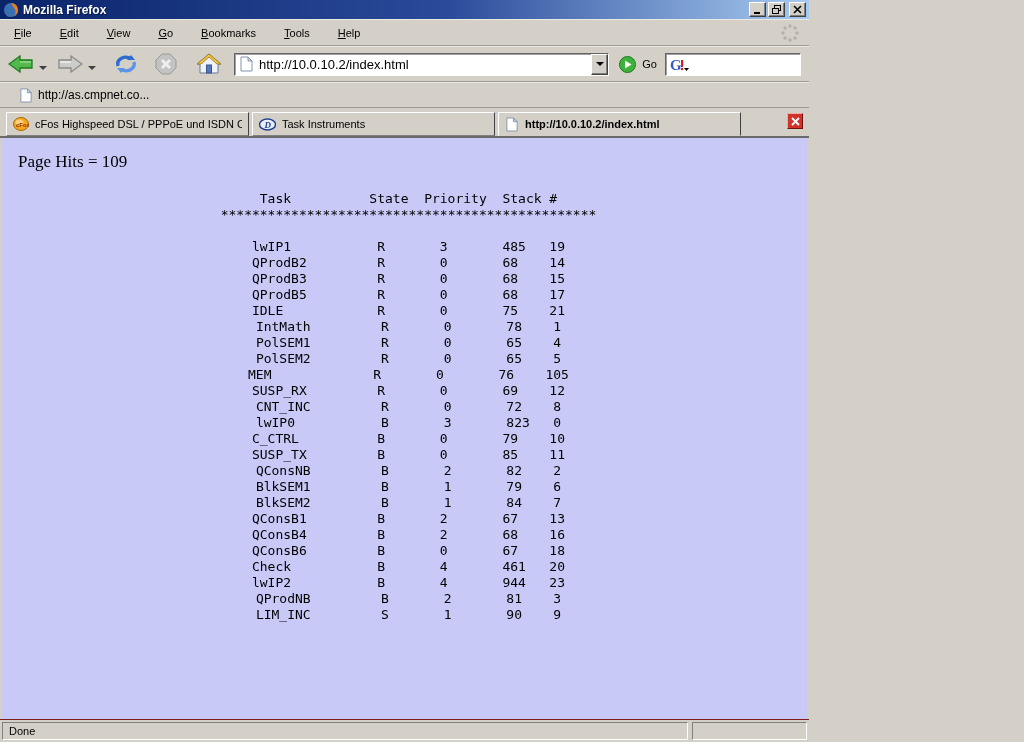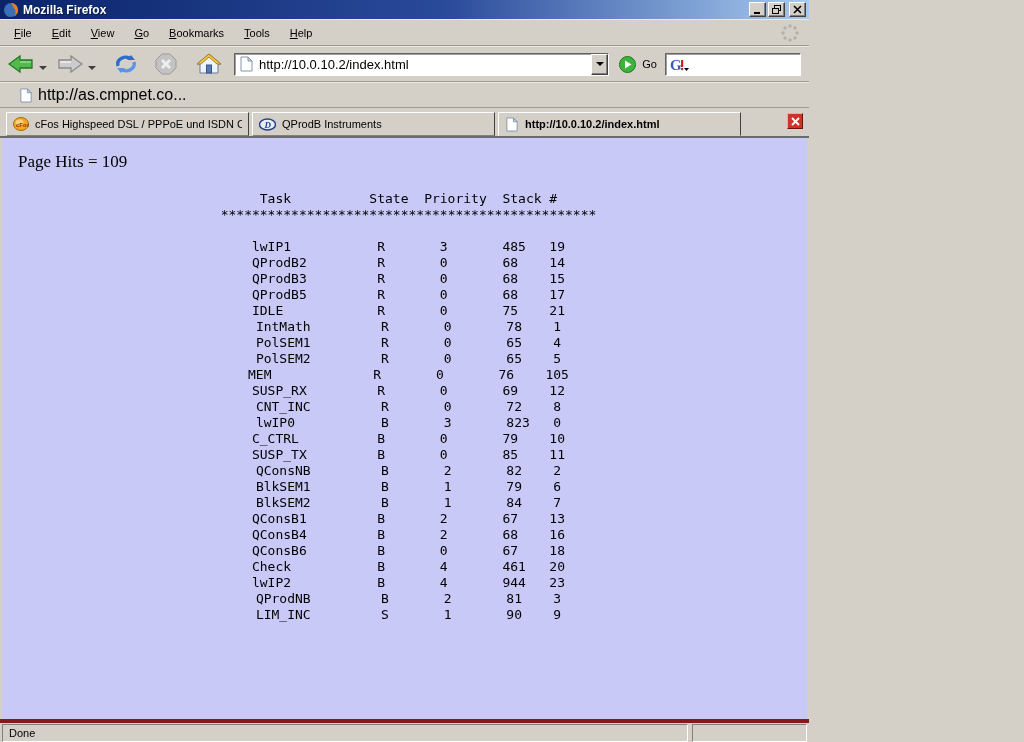--- a/index.html
+++ b/index.html
@@ -44,21 +44,21 @@
   .gobtn { display:flex; align-items:center; margin:0 8px 0 6px; }
   .gobtn .golabel { margin-left:6px; font-size:11px; }
   .searchbox { width:136px; height:23px; background:#fff; border:1px solid;
     border-color:#636363 #fff #fff #636363; box-shadow:inset 1px 1px 0 #a0a0a0;
     display:flex; align-items:center; padding-left:3px; margin-right:2px; }
   .searchbox input { flex:1; border:none; outline:none; font-size:12px; background:transparent; width:90px; }
 
   
   .bookmarksbar { height:26px; display:flex; align-items:center; padding:0 8px; }
   .bookmark-item { display:flex; align-items:center; padding:2px 6px; }
-  .bookmark-item span { margin-left:5px; font-size:16px; }
+  .bookmark-item span { margin-left:5px; font-size:12px; }
 
   
   .tabbar { height:30px; display:flex; align-items:flex-end; padding:2px 6px 0 6px;
     border-bottom:2px solid #6a6a6a; background:#D4D0C8; flex:0 0 auto; }
   .tab { width:243px; height:24px; margin-right:3px; display:flex; align-items:center;
     padding:0 6px; background:#D4D0C8; border:1px solid; border-color:#fff #404040 #808080 #fff;
     white-space:nowrap; overflow:hidden; }
   .tab .tlabel { margin-left:6px; font-size:11px; overflow:hidden; text-overflow:clip; white-space:nowrap; }
   .tab.active { border-bottom-color:#D4D0C8; }
   .tab.active .tlabel { font-weight:bold; }
@@ -68,21 +68,21 @@
     justify-content:center; align-self:center; margin-bottom:4px; }
 
   
   .content { flex:1; background:#c9c9f8; padding:8px 0 0 8px; overflow:hidden;
     border-left:2px solid #D4D0C8; border-right:2px solid #D4D0C8; }
   .page-hits { font-family:"Liberation Serif", serif; font-size:17px; margin:6px 0 0 8px; color:#000; }
   .task-pre { font-family:"DejaVu Sans Mono","Liberation Mono",monospace; font-size:13px;
     line-height:16px; margin-top:19px; color:#000; white-space:pre;text-align:center; }
 
   
-  .statusbar { height:23px; background:#D4D0C8; border-top:4px solid #7f1d1d; display:flex;
+  .statusbar { height:23px; background:#D4D0C8; border-top:1px solid #7f1d1d; display:flex;
     align-items:center; padding:2px; flex:0 0 auto; }
   .statuspanel { border:1px solid; border-color:#808080 #fff #fff #808080; height:18px;
     display:flex; align-items:center; padding:0 6px; font-size:11px; }
   .statuspanel.main { flex:1; margin-right:4px; }
   .statuspanel.right { width:115px; }
 
   svg { display:block; }
 </style>
 </head>
 <body>
@@ -110,21 +110,21 @@
       </svg>
     </span>
     <span class="winbtn close">
       <svg width="9" height="9" viewBox="0 0 9 9">
         <path d="M1 1 L8 8 M8 1 L1 8" stroke="#000" stroke-width="1.6"></path>
       </svg>
     </span>
   </div>
 
   <div class="bar menubar">
-    <div style="display:flex;">
+    <div style="display:flex;gap:8px;">
         <div class="menu-item"><u>F</u>ile</div>
         <div class="menu-item"><u>E</u>dit</div>
         <div class="menu-item"><u>V</u>iew</div>
         <div class="menu-item"><u>G</u>o</div>
         <div class="menu-item"><u>B</u>ookmarks</div>
         <div class="menu-item"><u>T</u>ools</div>
         <div class="menu-item"><u>H</u>elp</div>
       </div>
     <div class="spacer"></div>
     <span class="throbber">
@@ -234,21 +234,21 @@
       </span>
       <span class="tlabel">cFos Highspeed DSL / PPPoE und ISDN CAP...</span>
     </div>
     <div class="tab">
       <span>
         <svg width="17" height="13" viewBox="0 0 17 13">
           <ellipse cx="8.5" cy="6.5" rx="8" ry="5.5" fill="#e8edf8" stroke="#23408f" stroke-width="1.4"></ellipse>
           <text x="5.5" y="10" font-size="9" font-weight="bold" font-style="italic" fill="#23408f" font-family="Liberation Serif, serif">D</text>
         </svg>
       </span>
-      <span class="tlabel">QProdB Instruments</span>
+      <span class="tlabel">Task Instruments</span>
     </div>
     <div class="tab active">
       <span>
         <svg width="14" height="15" viewBox="0 0 15 16">
           <path d="M2 1 h7 l4 4 v10 H2 z" fill="#fff" stroke="#8295ad"></path>
           <path d="M9 1 v4 h4 z" fill="#ccd9ec" stroke="#8295ad"></path>
         </svg>
       </span>
       <span class="tlabel">http://10.0.10.2/index.html</span>
     </div>

